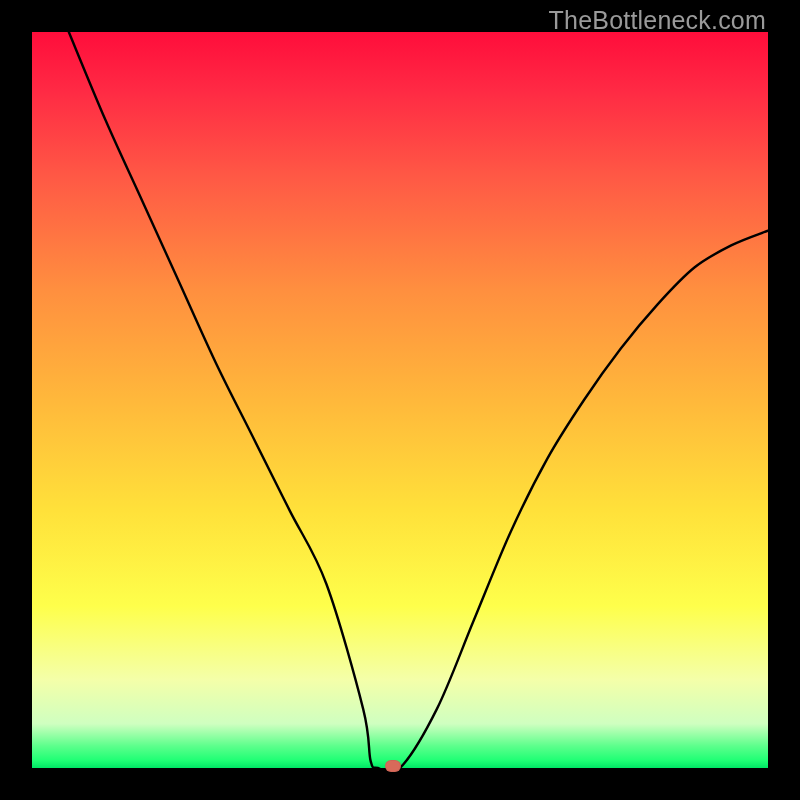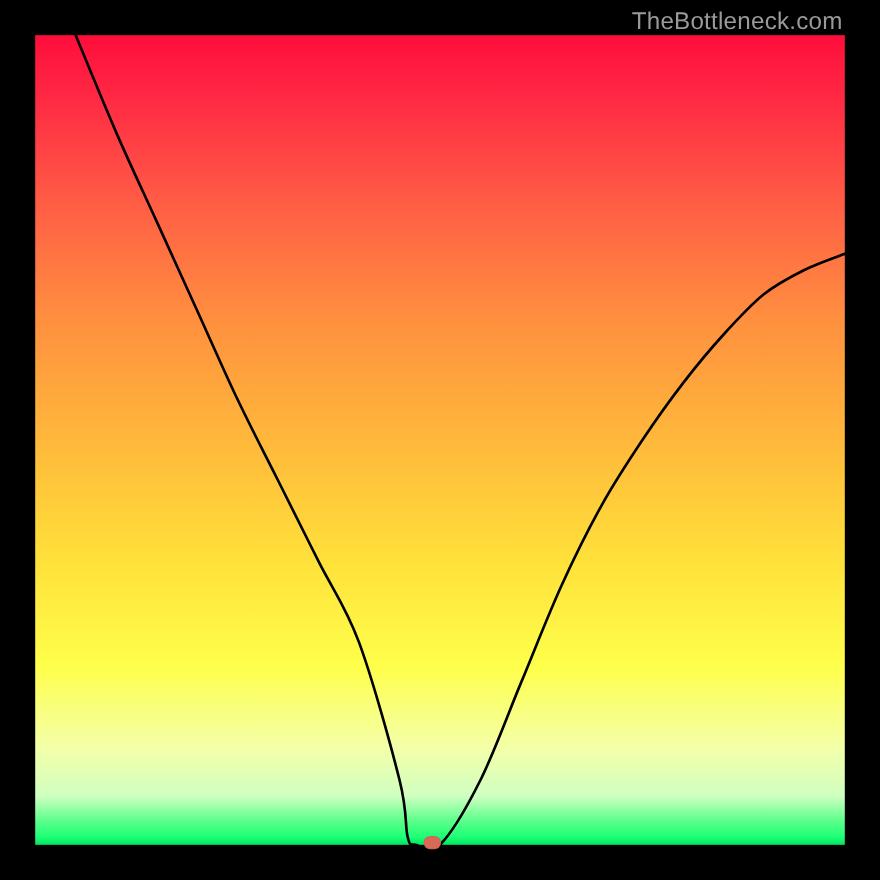--- a/index.html
+++ b/index.html
@@ -38,21 +38,21 @@
       #5dff8c 97%,
       #1eff74 99%,
       #00e765 100%
     );
   }
   .watermark {
     position: absolute;
     top: 6px;
     right: 34px;
     color: #9a9a9a;
-    font-size: 22px;
+    font-size: 25px;
     font-weight: 500;
     letter-spacing: 0.2px;
     user-select: none;
   }
   svg.curve {
     position: absolute;
     left: 0;
     top: 0;
     width: 736px;
     height: 736px;

